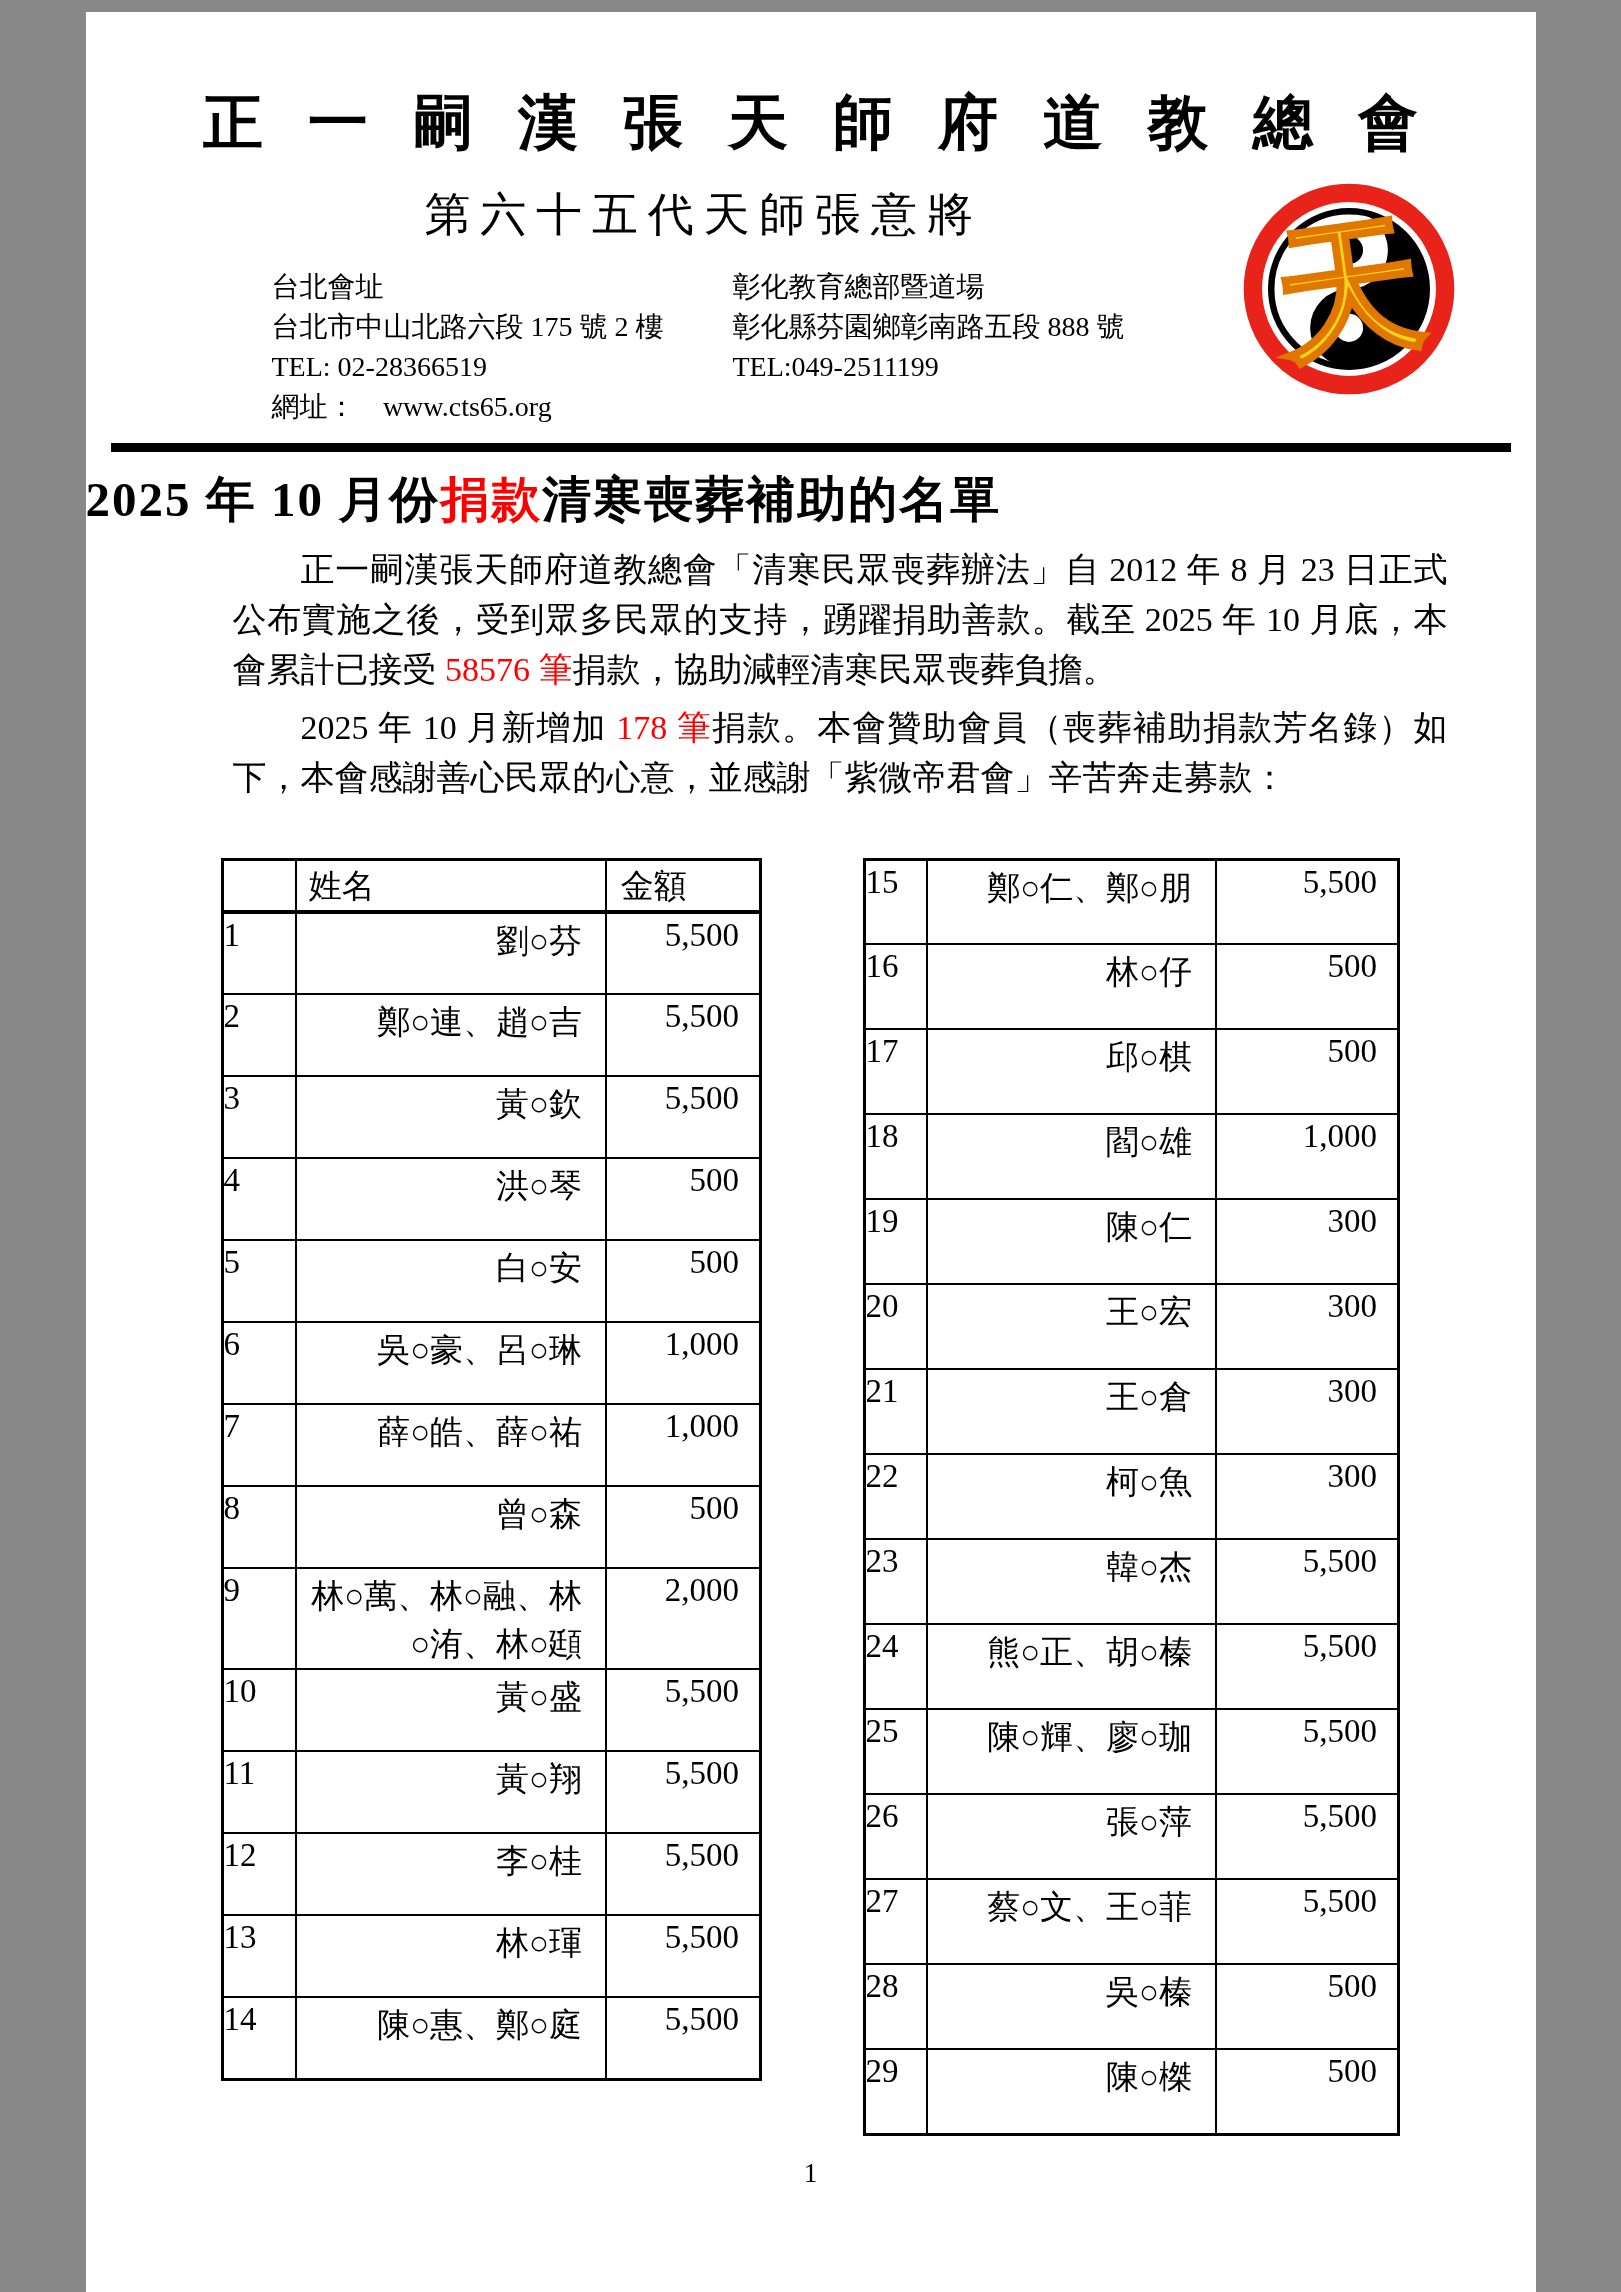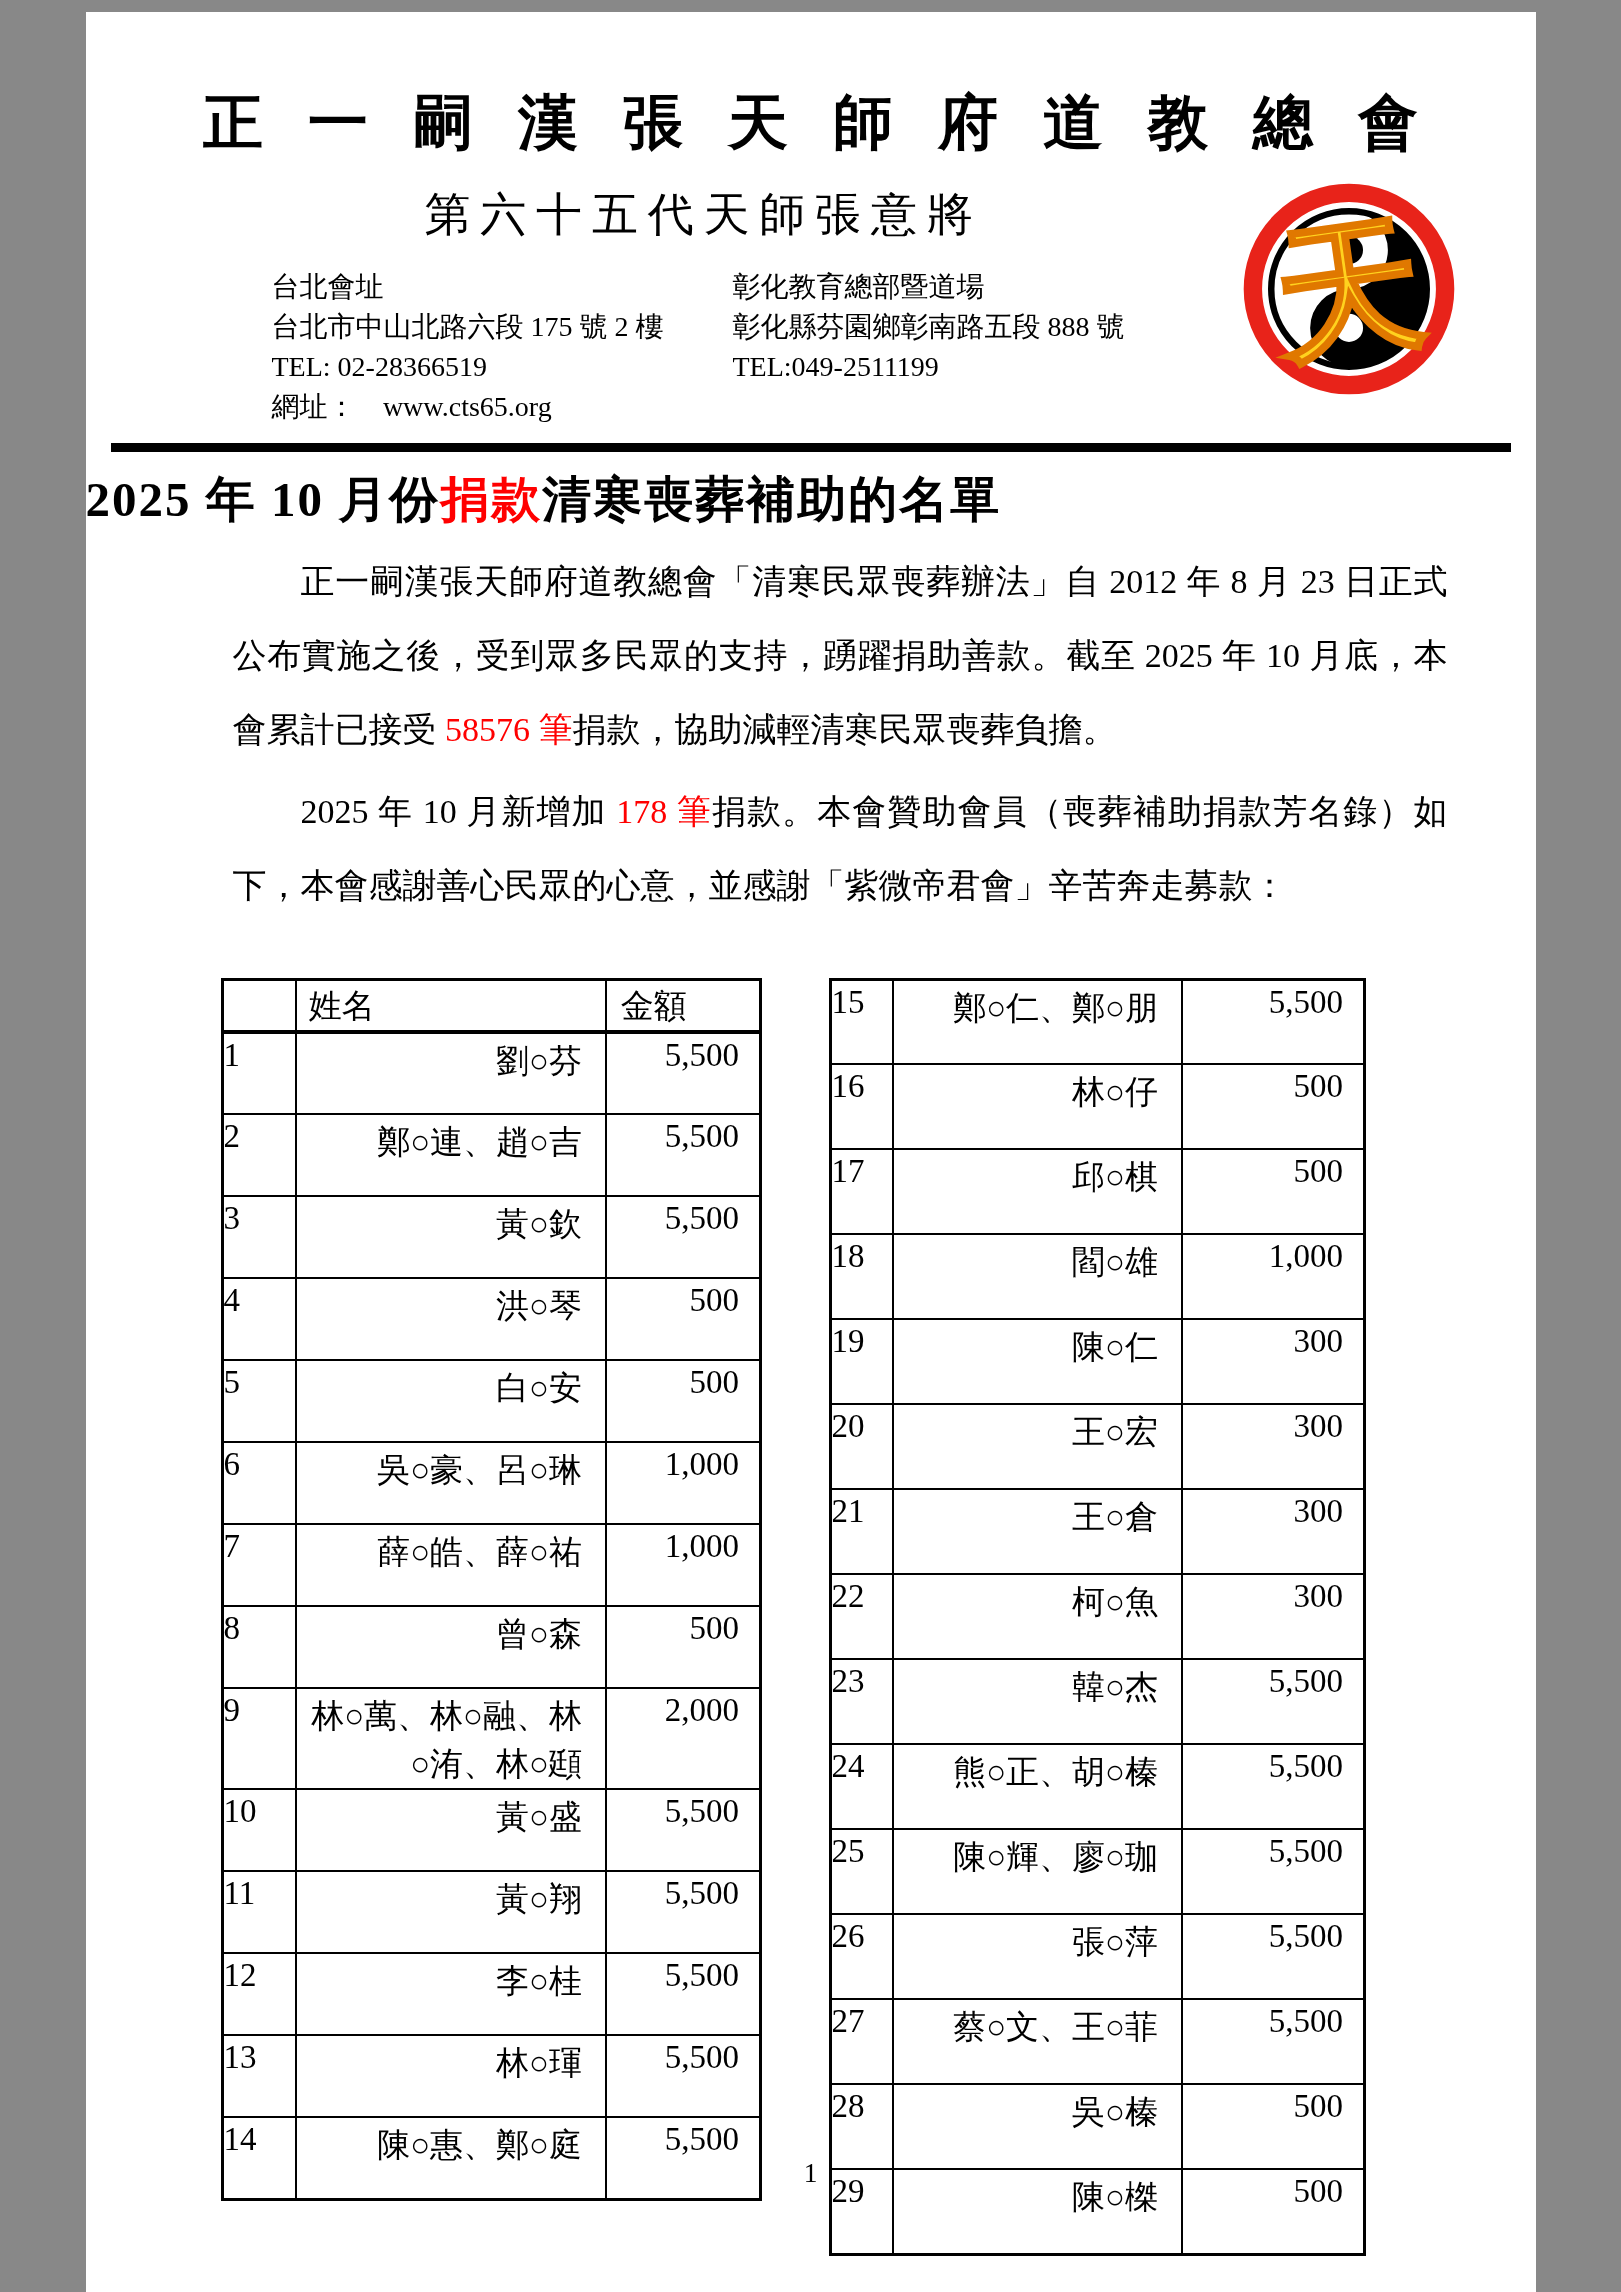--- a/index.html
+++ b/index.html
@@ -61,31 +61,32 @@
   .doc-title {
     margin: 15.7px 0 0 0;
     font-size: 49px;
     font-weight: bold;
     letter-spacing: 2px;
   }
   .paragraphs {
     width: 1215px;
     margin: 11.8px 0 0 147px;
     font-size: 34px;
-    line-height: 74px;
+    line-height: 50px;
     text-align: justify;
   }
   .paragraphs p { margin: 0; text-indent: 2em; }
   .paragraphs p + p { margin-top: 7.8px; }
   .red { color: #ff0000; }
   
   .tables {
     display: flex;
     align-items: flex-start;
     margin: 55px 0 0 135px;
+    gap: 34px;
   }
   table {
     border-collapse: collapse;
     font-size: 33px;
     table-layout: fixed;
   }
   table, td, th { border: 2px solid #000; }
   table { border-width: 3.9px; }
   td, th { vertical-align: top; padding: 2.9px 0 0 0; font-weight: normal; }
   .t-left  { width: 538px; }

